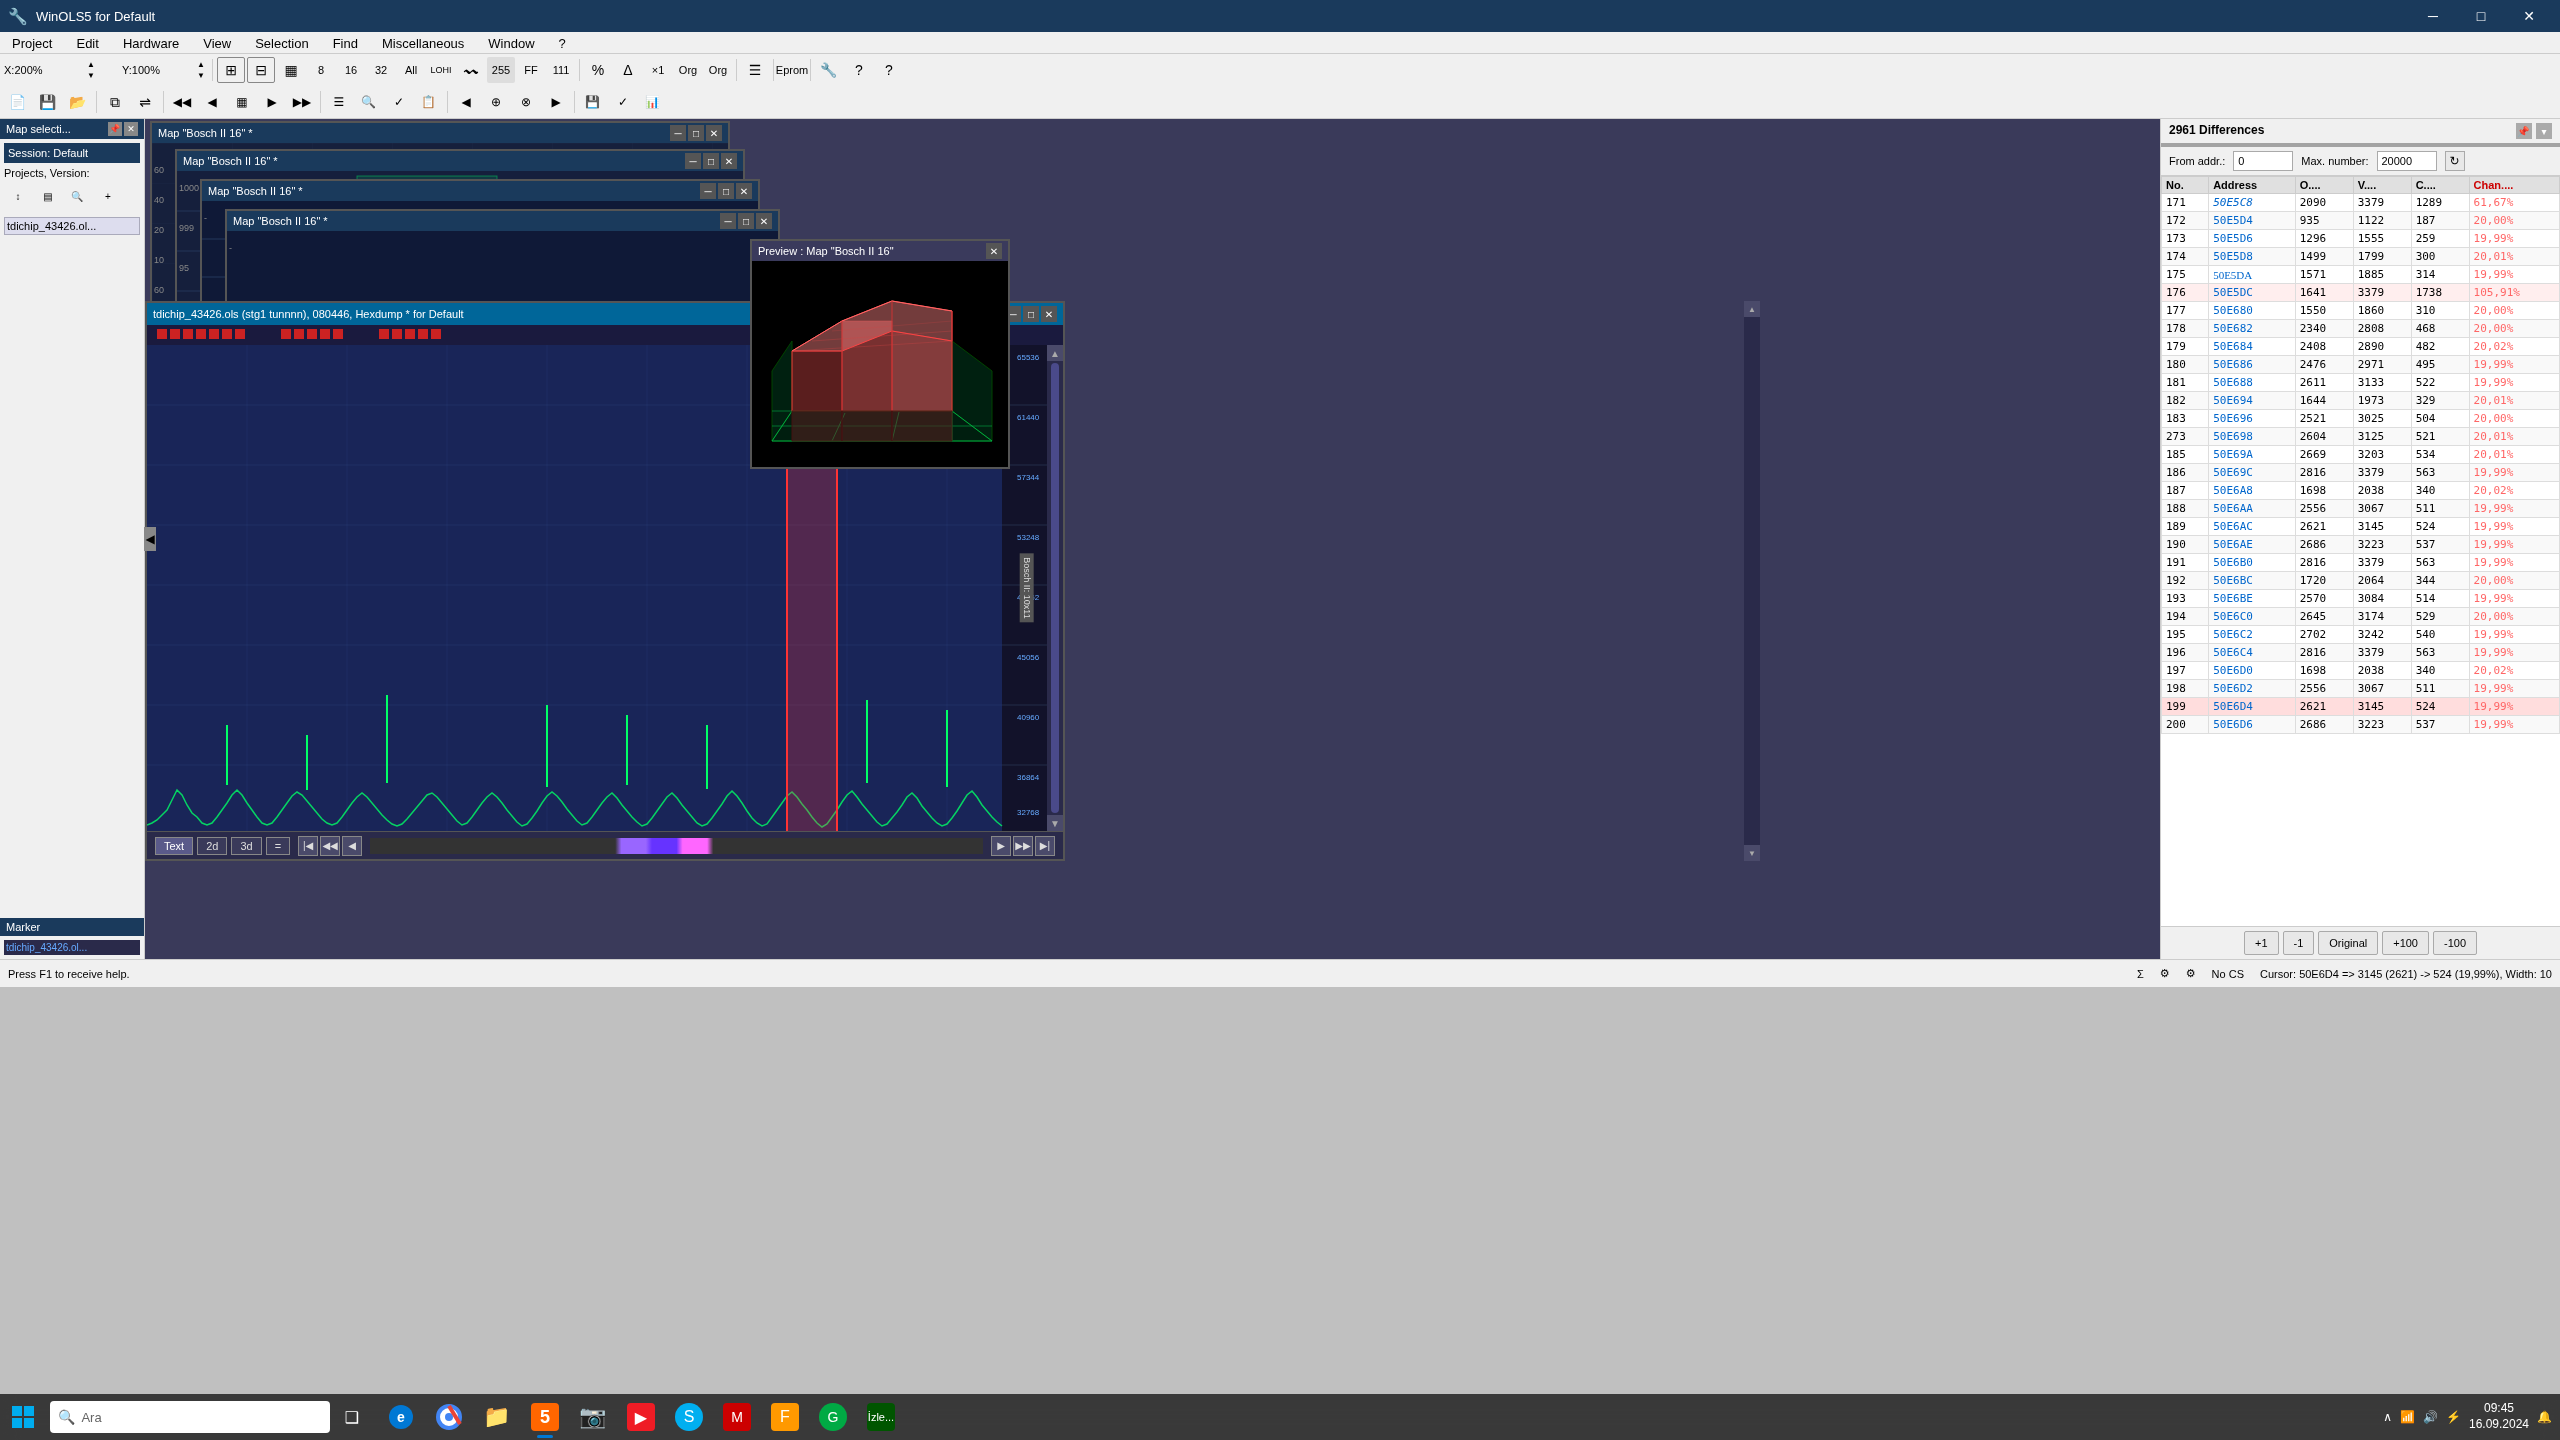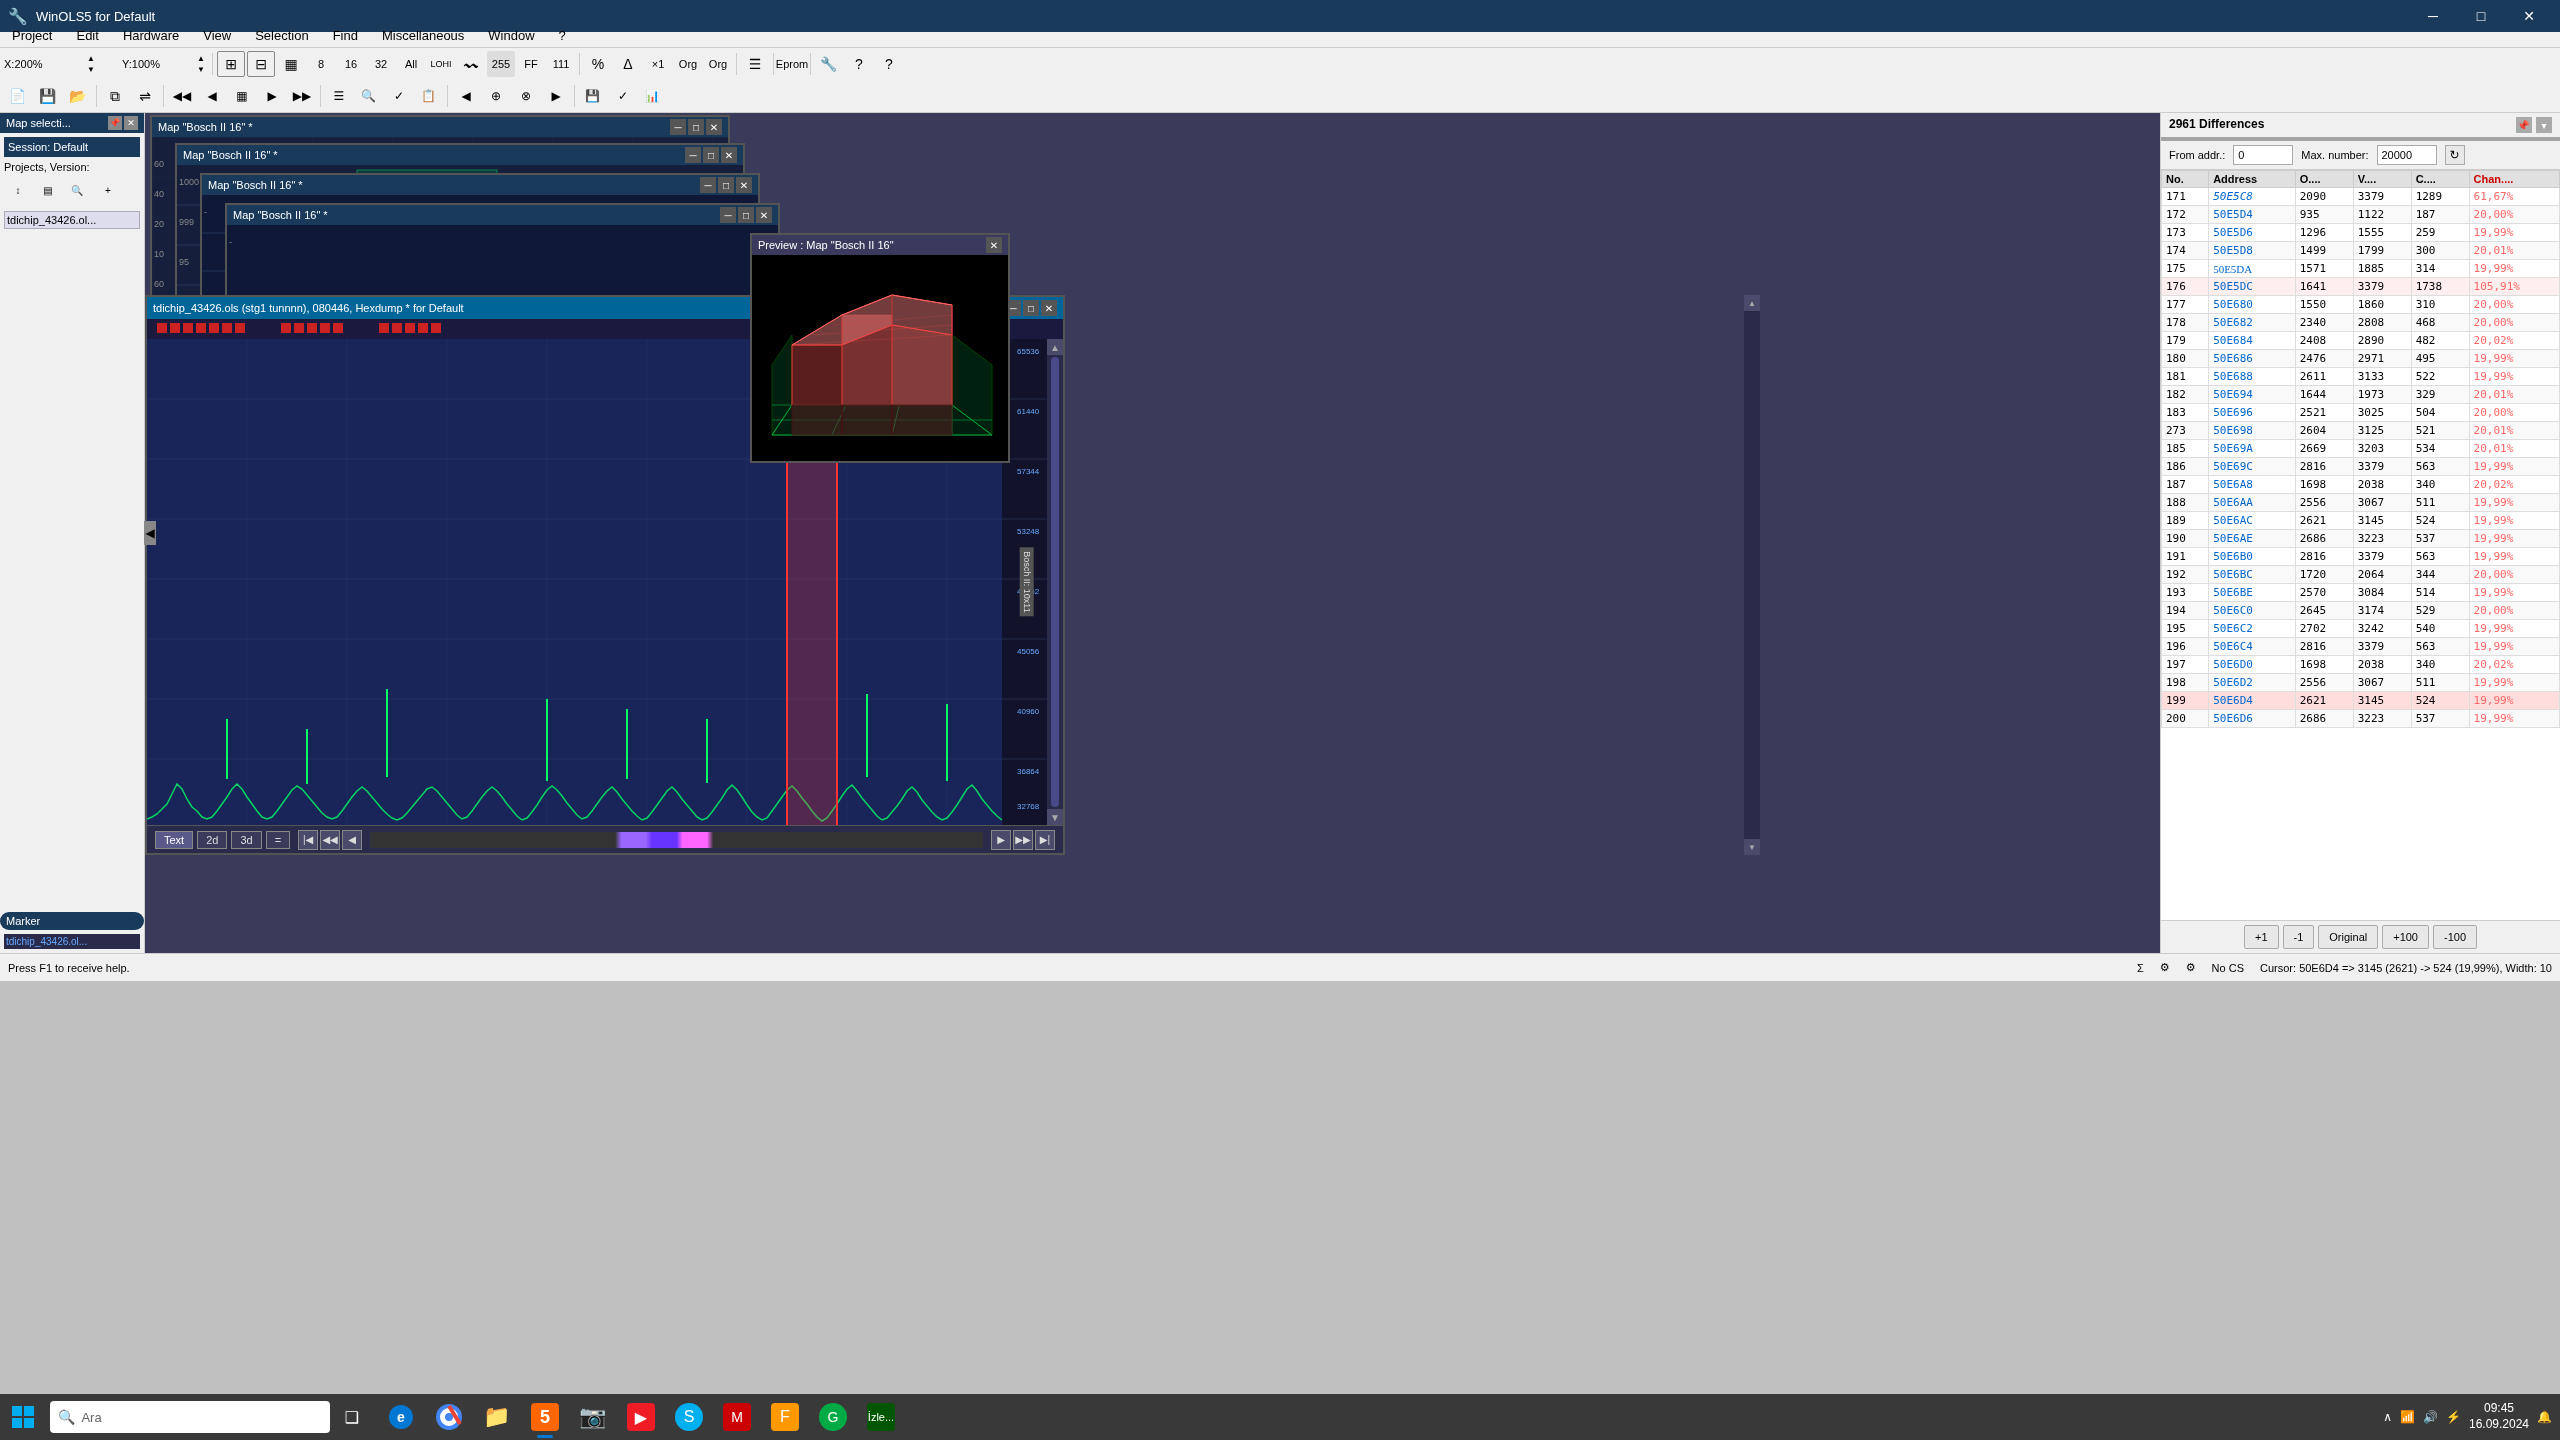--- a/index.html
+++ b/index.html
@@ -9,21 +9,21 @@
     #title-bar {
       width: 100%; height: 32px; background: #1a3a5c; display: flex; align-items: center; justify-content: space-between;
       color: white; padding: 0 8px;
     }
     #title-bar .title { display: flex; align-items: center; gap: 8px; font-size: 13px; }
     #title-bar .win-controls { display: flex; gap: 2px; }
     #title-bar .win-btn { width: 46px; height: 32px; border: none; background: transparent; color: white; font-size: 14px; cursor: pointer; display: flex; align-items: center; justify-content: center; }
 
     
     #menu-bar {
-      width: 100%; height: 16px; background: #f0f0f0; display: flex; align-items: flex-end; border-bottom: 1px solid #ccc;
+      width: 100%; height: 22px; background: #f0f0f0; display: flex; align-items: flex-start; border-bottom: 1px solid #ccc;
     }
     .menu-item { padding: 4px 12px; cursor: pointer; font-size: 13px; }
 
     
     #toolbar-area { background: #f0f0f0; border-bottom: 1px solid #ccc; }
     .toolbar-row { display: flex; align-items: center; padding: 2px 4px; gap: 2px; height: 32px; }
     .tb-btn { width: 28px; height: 26px; border: 1px solid transparent; background: transparent; cursor: pointer; display: flex; align-items: center; justify-content: center; font-size: 11px; border-radius: 2px; }
     .tb-sep { width: 1px; height: 22px; background: #ccc; margin: 0 2px; }
 
     
@@ -221,21 +221,21 @@
       <div style="display:flex;gap:2px;margin-bottom:8px;">
         <button class="tb-btn" style="font-size:10px;">↕</button>
         <button class="tb-btn" style="font-size:10px;">▤</button>
         <button class="tb-btn" style="font-size:10px;">🔍</button>
         <button class="tb-btn" style="font-size:10px;">+</button>
       </div>
       <div style="font-size:11px;padding:2px;background:#dde;border:1px solid #aab;cursor:pointer;">
         <span>tdichip_43426.ol...</span>
       </div>
     </div>
-    <div class="panel-header" style="margin-top:auto;border-radius:9px;">
+    <div class="panel-header" style="margin-top:auto;">
       <span>Marker</span>
     </div>
     <div style="padding:4px;font-size:11px;">
       <div style="background:#2a2a4a;color:#6af;padding:2px;font-size:10px;cursor:pointer;">tdichip_43426.ol...</div>
     </div>
 
     <div class="sidebar-arrow">◀</div>
   </div>
 
   <div id="center-content" style="position:relative;flex:1;background:#3a3a5a;overflow:hidden;">

